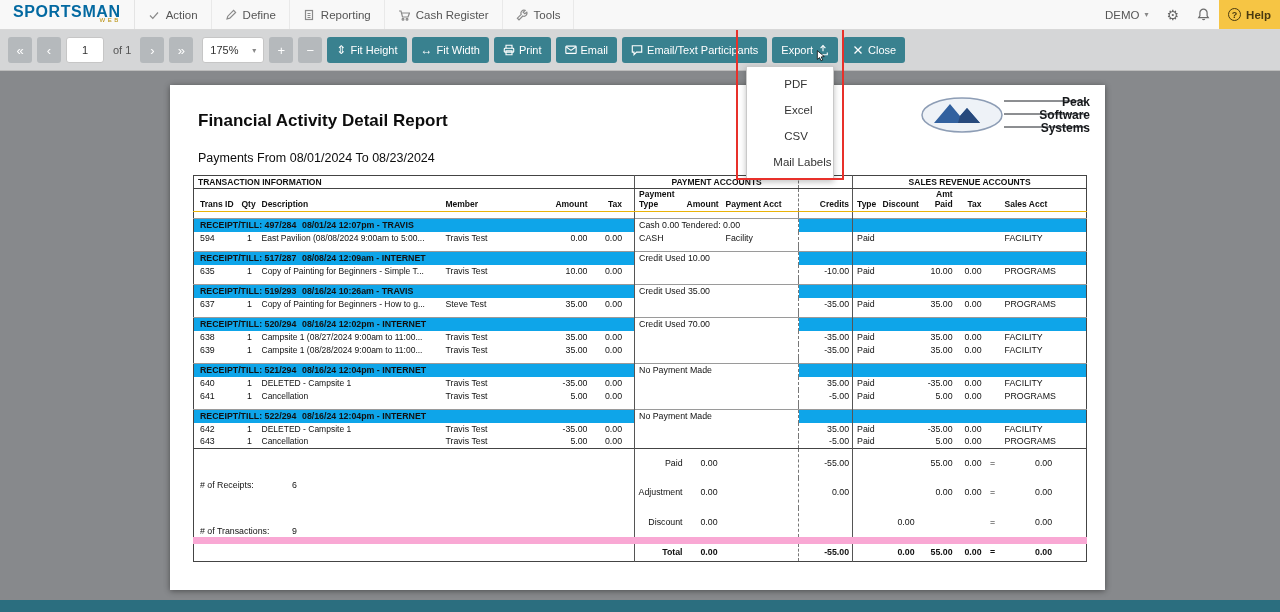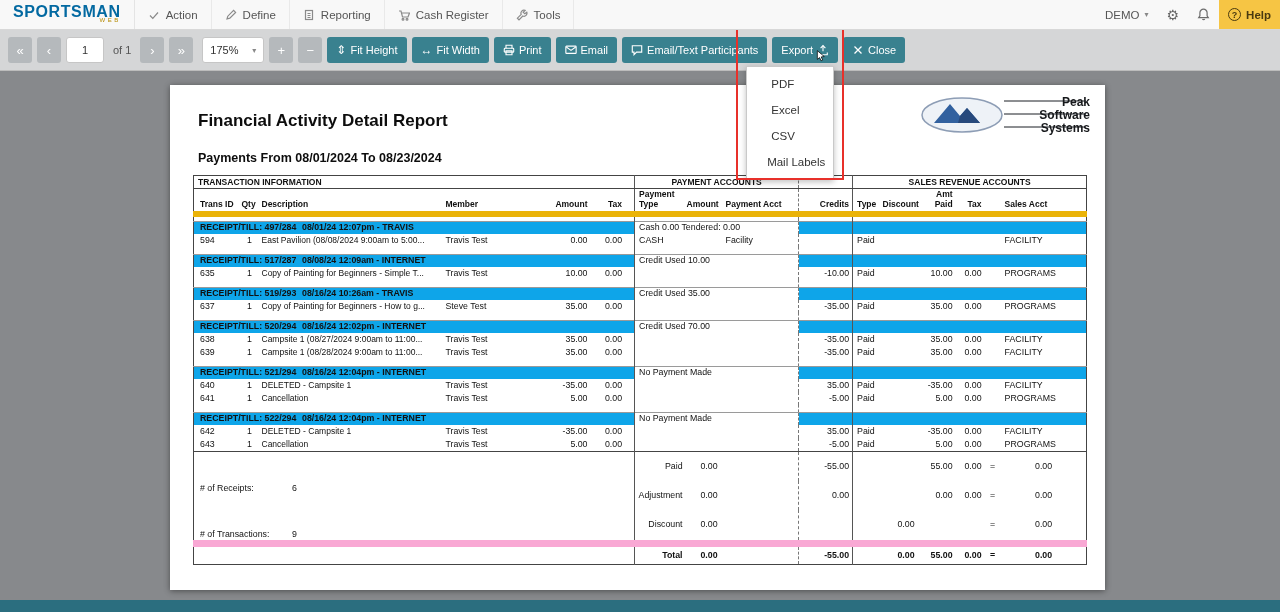--- a/index.html
+++ b/index.html
@@ -35,47 +35,47 @@
     display:flex; align-items:center; justify-content:space-between; padding:0 7px; font-size:11px; color:#333; cursor:pointer; }
   .tb-btn { height:26px; background:#39818f; color:#fff; border-radius:3px; padding:0 9px; font-size:11px;
     display:flex; align-items:center; gap:4px; cursor:pointer; white-space:nowrap; }
   .tb-btn svg { width:12px; height:12px; stroke:#fff; fill:none; stroke-width:1.3; }
   .glyph-ic { font-size:12px; line-height:1; }
 
   
   .export-wrap { position:relative; }
   .export-menu { position:absolute; left:-26px; top:29px; width:88px; background:#fff; border:1px solid #c9c9c9;
     box-shadow:0 2px 6px rgba(0,0,0,.25); padding:4px 0; z-index:40; }
-  .menu-item { height:26px; display:flex; align-items:center; gap:5px; padding:0 8px; font-size:11.5px; color:#333; cursor:pointer; }
+  .menu-item { height:26px; display:flex; align-items:center; gap:18px; padding:0 8px; font-size:11.5px; color:#333; cursor:pointer; }
   .menu-item svg { width:11px; height:13px; fill:none; stroke-width:1.1; }
   .ic-pdf { stroke:#d9534f; } .ic-xls { stroke:#2e9e4f; } .ic-csv { stroke:#2479c0; } .ic-mail { stroke:#d9706a; }
   .annotation-red { position:absolute; left:-36px; top:-9px; width:108px; height:152px;
     border:2px solid #e8302a; z-index:50; pointer-events:none; }
   .cursor { position:absolute; left:44px; top:13px; z-index:60; pointer-events:none; }
 
   
   .viewport { position:absolute; top:71px; left:0; right:0; height:529px; background:#87898c; }
   .page { position:absolute; left:170px; top:14px; width:935px; height:505px; background:#fff;
     box-shadow:0 1px 6px rgba(0,0,0,.45); }
   .r-title { position:absolute; left:28px; top:26px; font-size:17px; font-weight:bold; color:#0d0d0d; }
-  .r-sub { position:absolute; left:28px; top:66px; font-size:12.5px; font-weight:bold; color:#0d0d0d; }
+  .r-sub { position:absolute; left:28px; top:66px; font-size:12.5px; font-weight:normal; color:#0d0d0d; }
   .v-logo { position:absolute; right:10px; top:8px; }
   .v-logo text { font-family:"Liberation Sans", sans-serif; font-weight:bold; fill:#17191c; }
 
   
   .r-table { position:absolute; left:23px; top:90px; width:893px; border-collapse:collapse; table-layout:fixed;
     font-size:8.8px; line-height:11px; color:#111; border:1px solid #444; }
   .r-table td, .r-table th { padding:0 2px; white-space:nowrap; overflow:hidden; text-align:left; font-weight:normal; vertical-align:middle; }
   .r { text-align:right !important; } .ctr { text-align:center !important; }
   .pl4 { padding-left:4px !important; } .pl6 { padding-left:6px !important; }
   .pr3 { padding-right:3px !important; } .pr12 { padding-right:12px !important; } .pr34 { padding-right:34px !important; }
   .bl { border-left:1px solid #555; } .bd { border-left:1px dashed #777; }
   .sec th { height:13px; font-weight:bold; font-size:8.5px; border-bottom:1px solid #444; }
   .cols th { height:22px; font-weight:bold; font-size:8.5px; vertical-align:bottom; padding-bottom:2px;
-    border-bottom:6px solid #eab308; white-space:normal; overflow:visible; line-height:10px; }
+    border-bottom:1px solid #eab308; white-space:normal; overflow:visible; line-height:10px; }
   .sp td { height:7px; }
   .gr td { height:13px; background:#0ea5e9; border-top:1px solid #9a9a9a; }
   .gr td.note { background:#fff; }
   .rc-id { font-weight:bold; display:inline-block; width:102px; }
   .rc-when { font-weight:bold; }
   .dr td { height:13px; }
   .dsc { font-size:8.5px; }
   .sm td { height:13px; }
   .sm1 td { border-top:1px solid #444; }
   .sum-left { vertical-align:top !important; padding-top:3px !important; }

